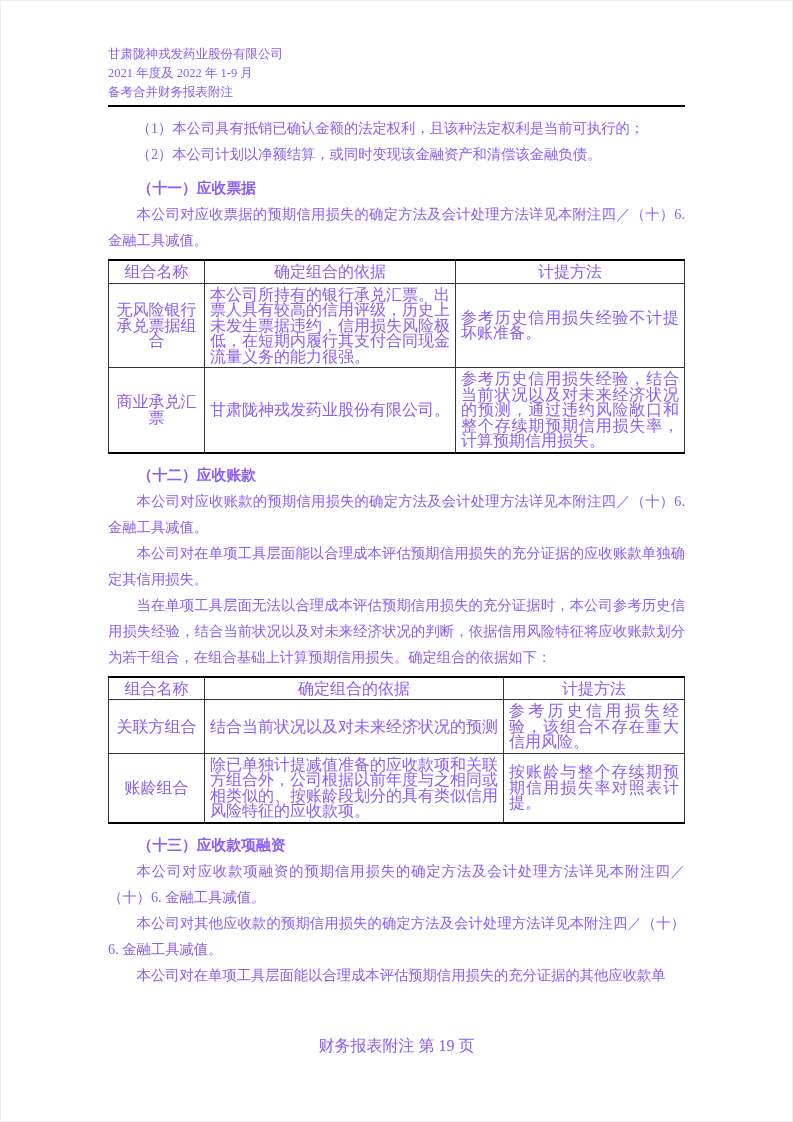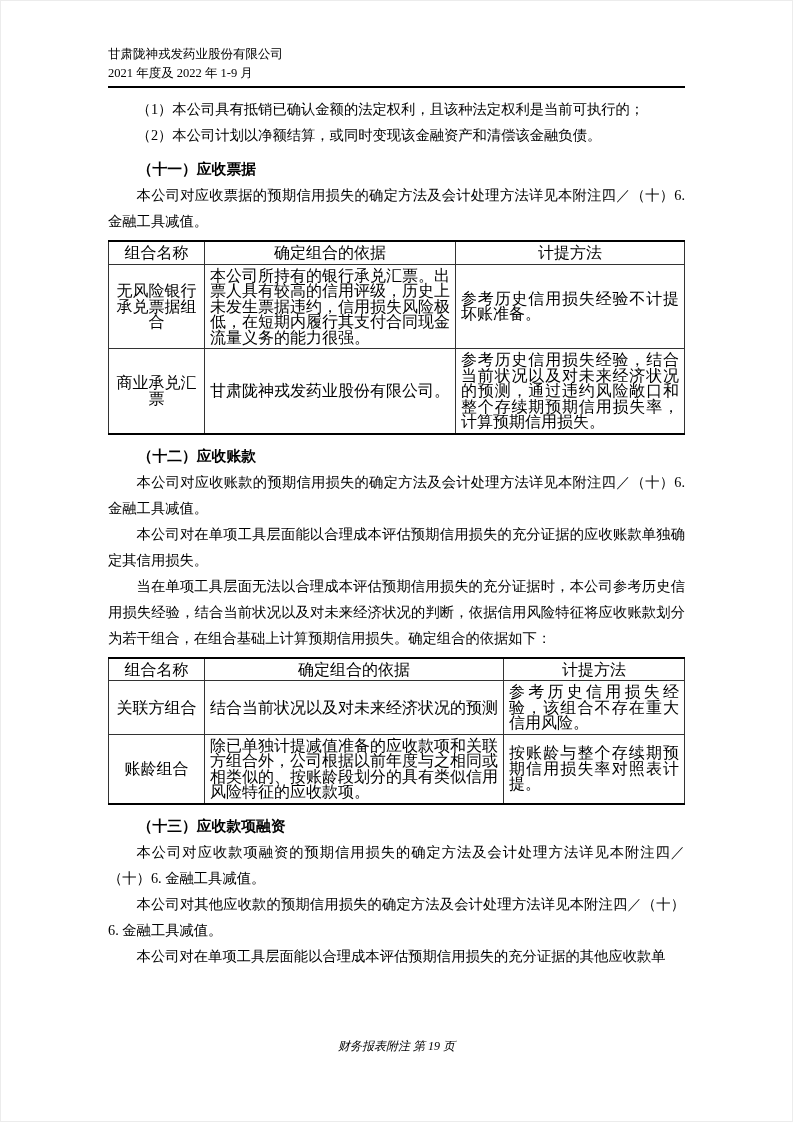--- a/index.html
+++ b/index.html
@@ -5,21 +5,21 @@
   html,body{margin:0;padding:0;background:#ffffff;}
   .page{
     position:relative;
     width:793px;height:1122px;
     margin:0 auto;
     background:#ffffff;
     box-sizing:border-box;
     padding:45px 108px 0 108px;
     box-shadow:inset 0 0 0 1px #ececec;
     font-family:"Liberation Serif","DejaVu Serif",serif;
-    color:#000000;
+    color:#8b5cf6;
     overflow:hidden;
   }
   .doc-header{
     font-size:12.5px;
     line-height:19px;
     padding-bottom:3px;
     border-bottom:2px solid #000;
   }
   .doc-header div{white-space:nowrap;}
   .body-text{
@@ -54,33 +54,33 @@
     word-break:break-all;
   }
   table.grid{border-top:2px solid #000;border-bottom:2px solid #000;}
   table.grid th{text-align:center;}
   td.cell-name{text-align:center;padding:3px 8px;}
   td.cell-desc, td.cell-method{text-align:justify;}
   .page-footer{
     position:absolute;
     left:0;right:0;top:1037px;
     text-align:center;
-    font-size:12px;
+    font-size:16px;
     line-height:18px;
-    font-style:italic;
   }
 </style>
 </head>
 <body>
 
 <div class="page">
 
   <header class="doc-header">
     <div>甘肃陇神戎发药业股份有限公司</div>
     <div>2021 年度及 2022 年 1-9 月</div>
+    <div>备考合并财务报表附注</div>
   </header>
 
   <main>
 
     <div class="items">
       <p class="body-text">（1）本公司具有抵销已确认金额的法定权利，且该种法定权利是当前可执行的；</p>
       <p class="body-text">（2）本公司计划以净额结算，或同时变现该金融资产和清偿该金融负债。</p>
     </div>
 
     <h2 class="section-heading">（十一）应收票据</h2>

